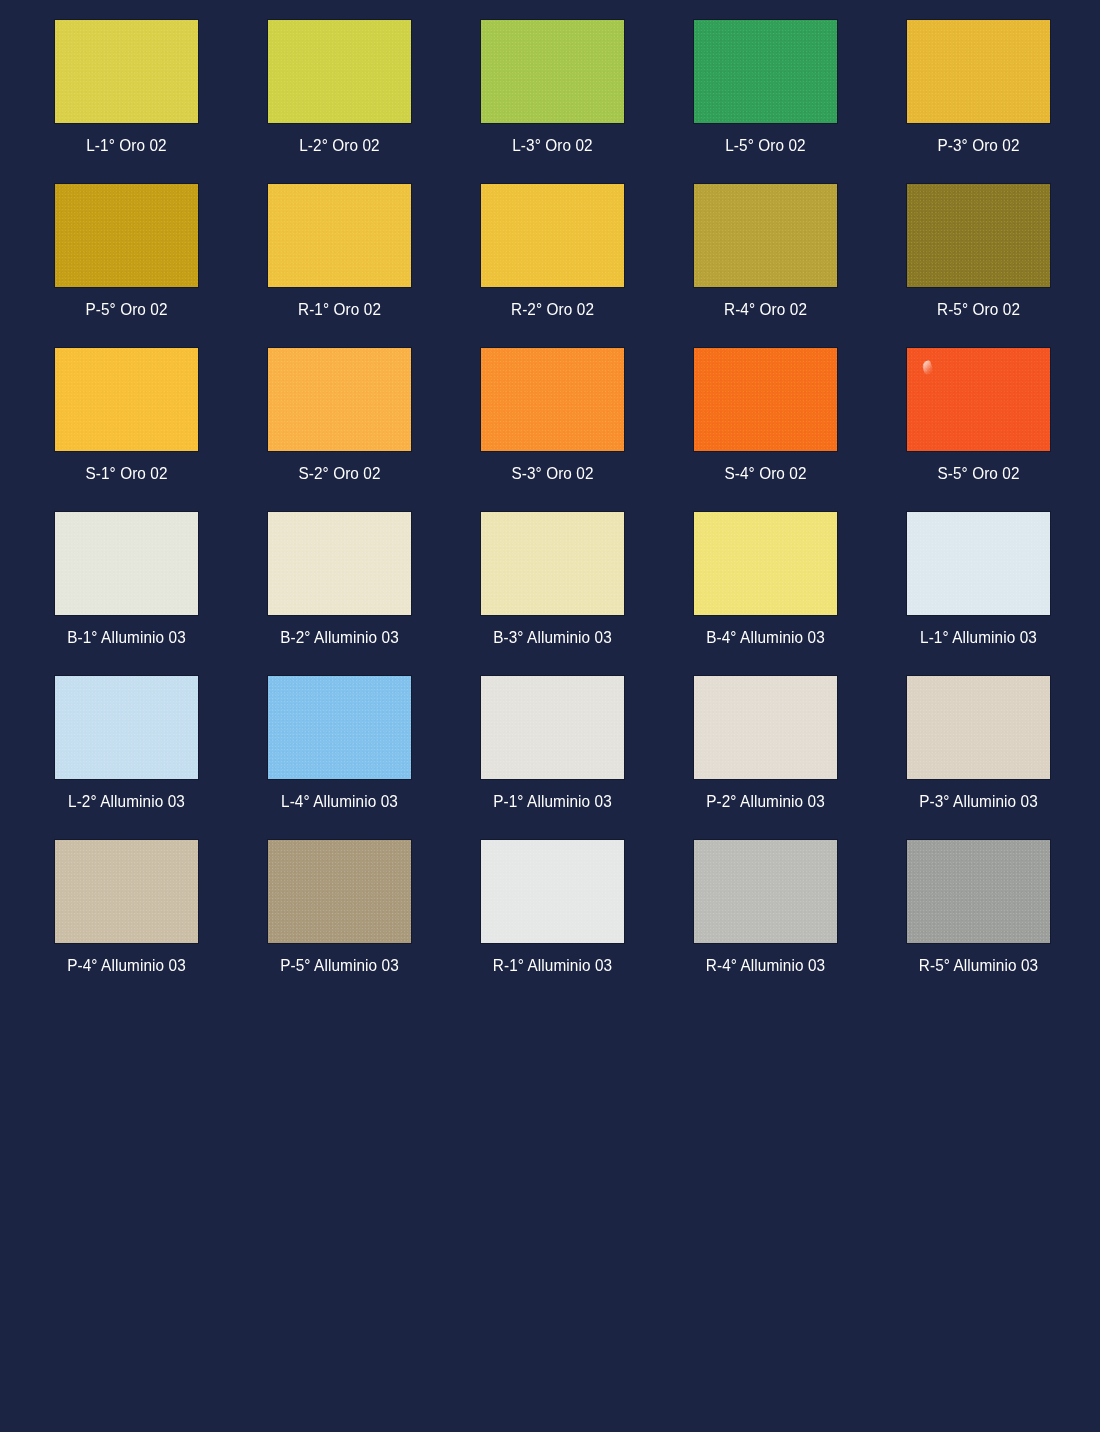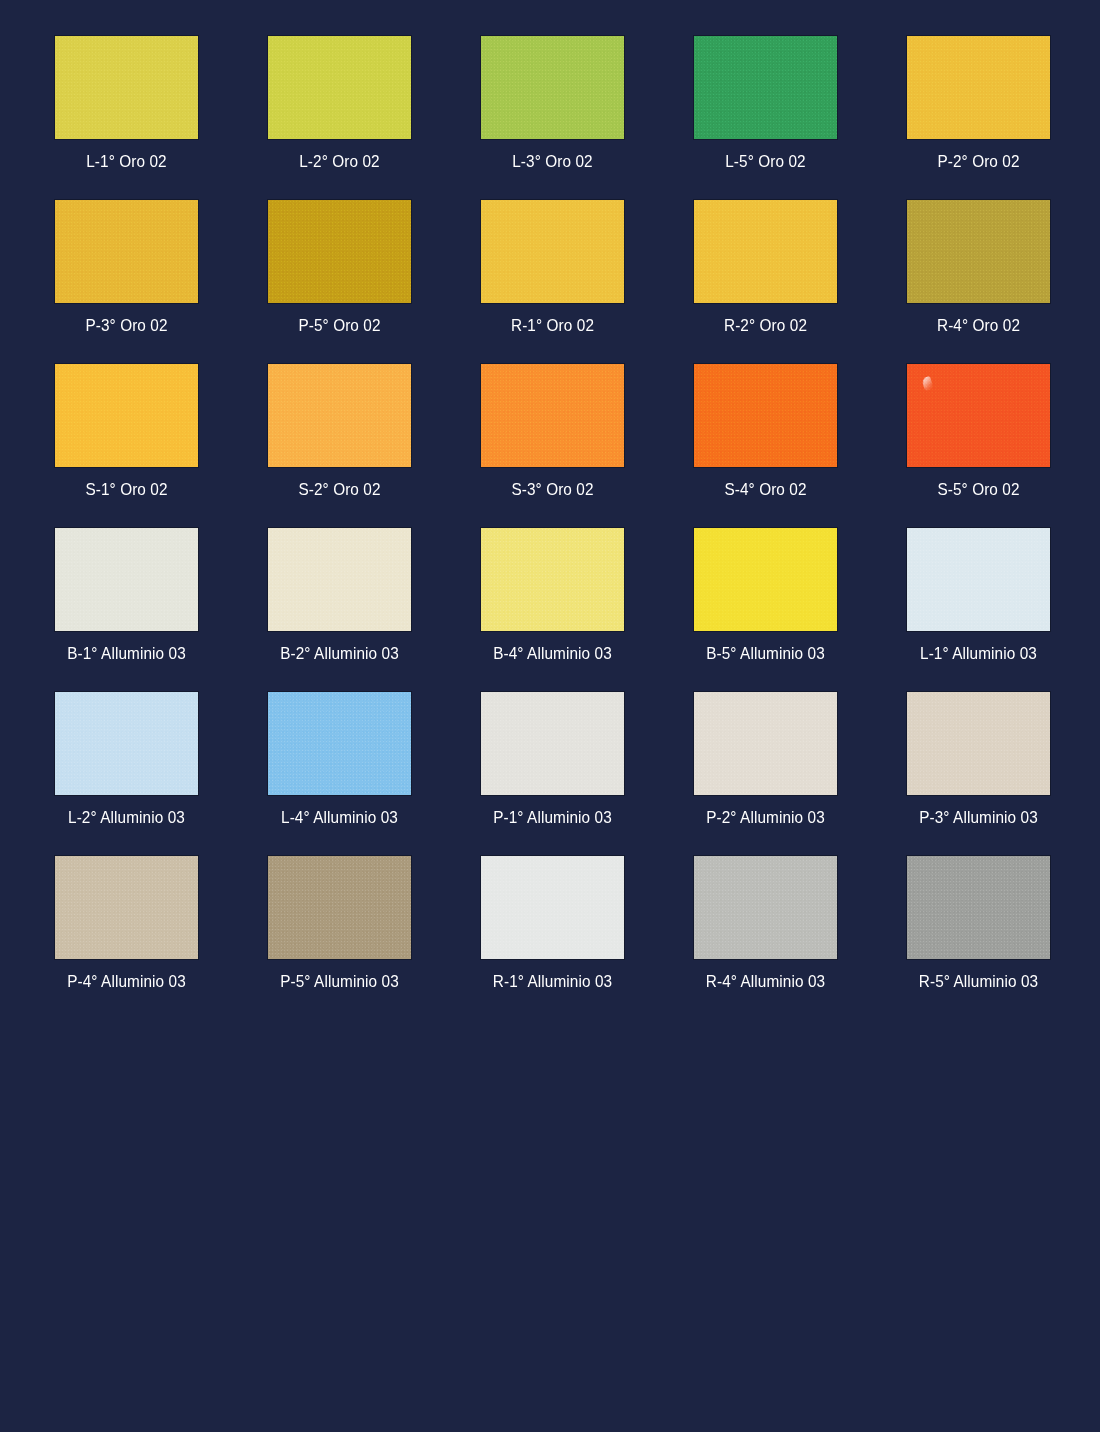--- a/index.html
+++ b/index.html
@@ -12,21 +12,21 @@
     height: 1432px;
     background: #1c2443;
     font-family: "Liberation Sans", sans-serif;
     overflow: hidden;
   }
   #sheet {
     position: relative;
     width: 1100px;
     height: 1432px;
     box-sizing: border-box;
-    padding: 36px 47px 0 55px;
+    padding: 20px 47px 0 55px;
   }
   .grid {
     display: grid;
     grid-template-columns: repeat(5, 143px);
     column-gap: 70px;
     row-gap: 0;
   }
   .cell {
     width: 143px;
     margin-bottom: 29px;
@@ -93,42 +93,42 @@
       </div>
       <div class="cell">
         <div class="chip" style="background-color: rgb(166, 199, 78);"></div>
         <div class="caption">L-3° Oro 02</div>
       </div>
       <div class="cell">
         <div class="chip" style="background-color: rgb(51, 160, 90);"></div>
         <div class="caption">L-5° Oro 02</div>
       </div>
       <div class="cell">
-        <div class="chip" style="background-color: rgb(238, 192, 58);"></div>
-        <div class="caption">P-2° Oro 02</div>
-      </div>
-      <div class="cell">
         <div class="chip" style="background-color: rgb(231, 184, 53);"></div>
         <div class="caption">P-3° Oro 02</div>
       </div>
       <div class="cell">
         <div class="chip" style="background-color: rgb(197, 159, 24);"></div>
         <div class="caption">P-5° Oro 02</div>
       </div>
       <div class="cell">
         <div class="chip" style="background-color: rgb(238, 195, 63);"></div>
         <div class="caption">R-1° Oro 02</div>
       </div>
       <div class="cell">
         <div class="chip" style="background-color: rgb(239, 194, 60);"></div>
         <div class="caption">R-2° Oro 02</div>
       </div>
       <div class="cell">
         <div class="chip" style="background-color: rgb(184, 162, 58);"></div>
         <div class="caption">R-4° Oro 02</div>
+      </div>
+      <div class="cell">
+        <div class="chip" style="background-color: rgb(138, 122, 40);"></div>
+        <div class="caption">R-5° Oro 02</div>
       </div>
       <div class="cell">
         <div class="chip" style="background-color: rgb(248, 191, 56);"></div>
         <div class="caption">S-1° Oro 02</div>
       </div>
       <div class="cell">
         <div class="chip" style="background-color: rgb(249, 178, 72);"></div>
         <div class="caption">S-2° Oro 02</div>
       </div>
       <div class="cell">
@@ -147,26 +147,26 @@
       </div>
       <div class="cell">
         <div class="chip" style="background-color: rgb(229, 230, 220);"></div>
         <div class="caption">B-1° Alluminio 03</div>
       </div>
       <div class="cell">
         <div class="chip" style="background-color: rgb(236, 230, 207);"></div>
         <div class="caption">B-2° Alluminio 03</div>
       </div>
       <div class="cell">
+        <div class="chip" style="background-color: rgb(238, 229, 180);"></div>
+        <div class="caption">B-3° Alluminio 03</div>
+      </div>
+      <div class="cell">
         <div class="chip" style="background-color: rgb(240, 228, 121);"></div>
         <div class="caption">B-4° Alluminio 03</div>
-      </div>
-      <div class="cell">
-        <div class="chip" style="background-color: rgb(244, 224, 51);"></div>
-        <div class="caption">B-5° Alluminio 03</div>
       </div>
       <div class="cell">
         <div class="chip" style="background-color: rgb(221, 233, 239);"></div>
         <div class="caption">L-1° Alluminio 03</div>
       </div>
       <div class="cell">
         <div class="chip" style="background-color: rgb(198, 223, 240);"></div>
         <div class="caption">L-2° Alluminio 03</div>
       </div>
       <div class="cell">

